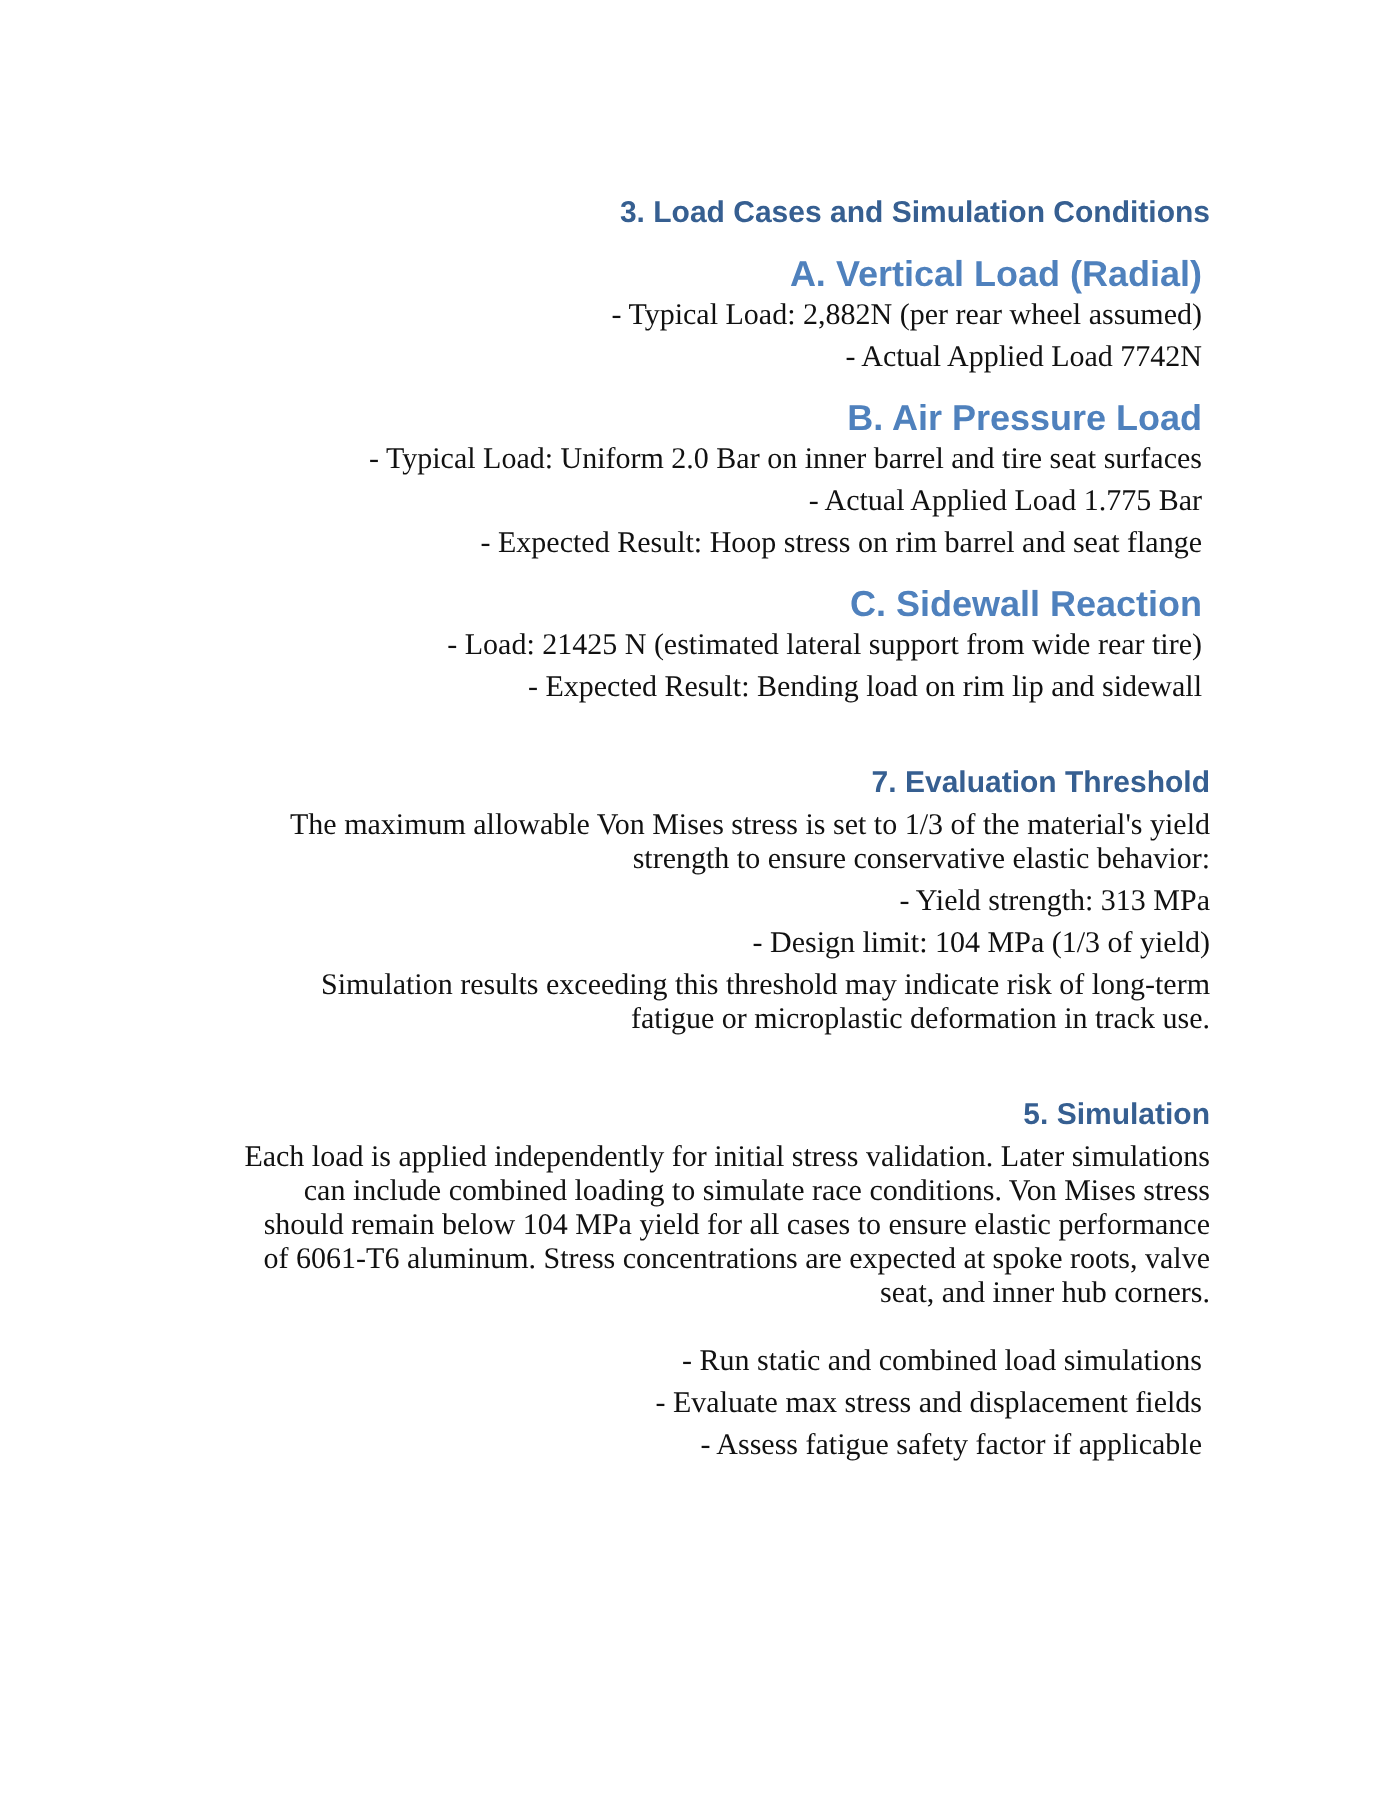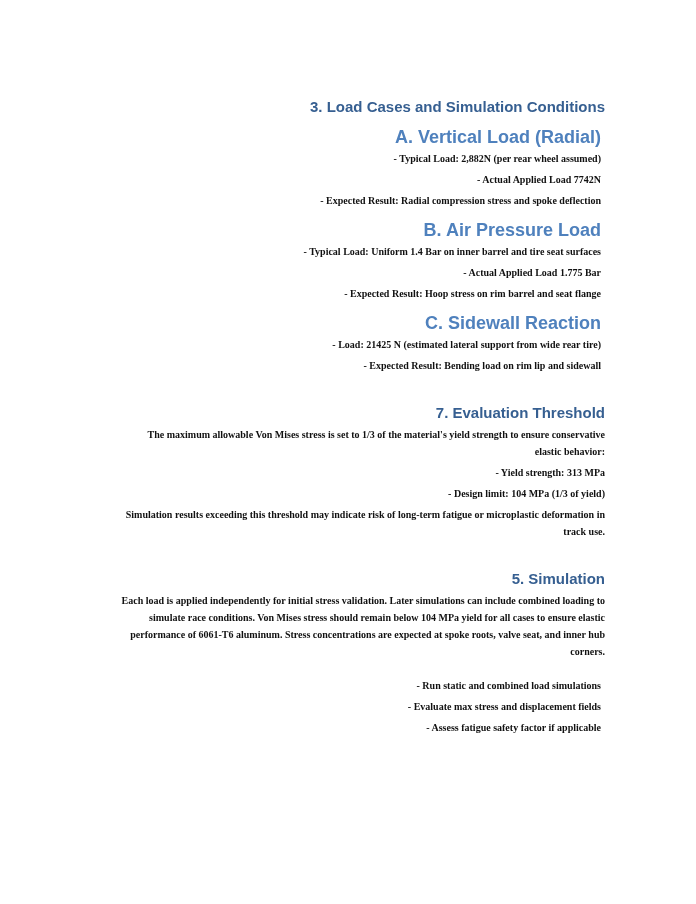--- a/index.html
+++ b/index.html
@@ -35,45 +35,43 @@
   h2 {
     font-family: "Liberation Sans", sans-serif;
     font-size: 18px;
     line-height: 17px;
     font-weight: bold;
     color: var(--h2-color, #4F81BD);
     margin-top: 13px;
     margin-bottom: 2px;
   }
   p {
-    font-size: 10px;
+    font-size: 15px;
     line-height: 17px;
-    font-weight: bold;
   }
   .bullets { margin-top: 17px; }
 </style>
 </head>
 <body>
 
 <div class="page">
   <div class="content">
 
     <section>
       <h1>3. Load Cases and Simulation Conditions</h1>
 
       <div class="subsection">
         <h2>A. Vertical Load (Radial)</h2>
         <p>- Typical Load: 2,882N (per rear wheel assumed)</p>
         <p>- Actual Applied Load 7742N</p>
-        <p>- Expected Result: Radial compression stress and spoke deflection</p>
       </div>
 
       <div class="subsection">
         <h2>B. Air Pressure Load</h2>
-        <p>- Typical Load: Uniform 1.4 Bar on inner barrel and tire seat surfaces</p>
+        <p>- Typical Load: Uniform 2.0 Bar on inner barrel and tire seat surfaces</p>
         <p>- Actual Applied Load 1.775 Bar</p>
         <p>- Expected Result: Hoop stress on rim barrel and seat flange</p>
       </div>
 
       <div class="subsection">
         <h2>C. Sidewall Reaction</h2>
         <p>- Load: 21425 N (estimated lateral support from wide rear tire)</p>
         <p>- Expected Result: Bending load on rim lip and sidewall</p>
       </div>
 

